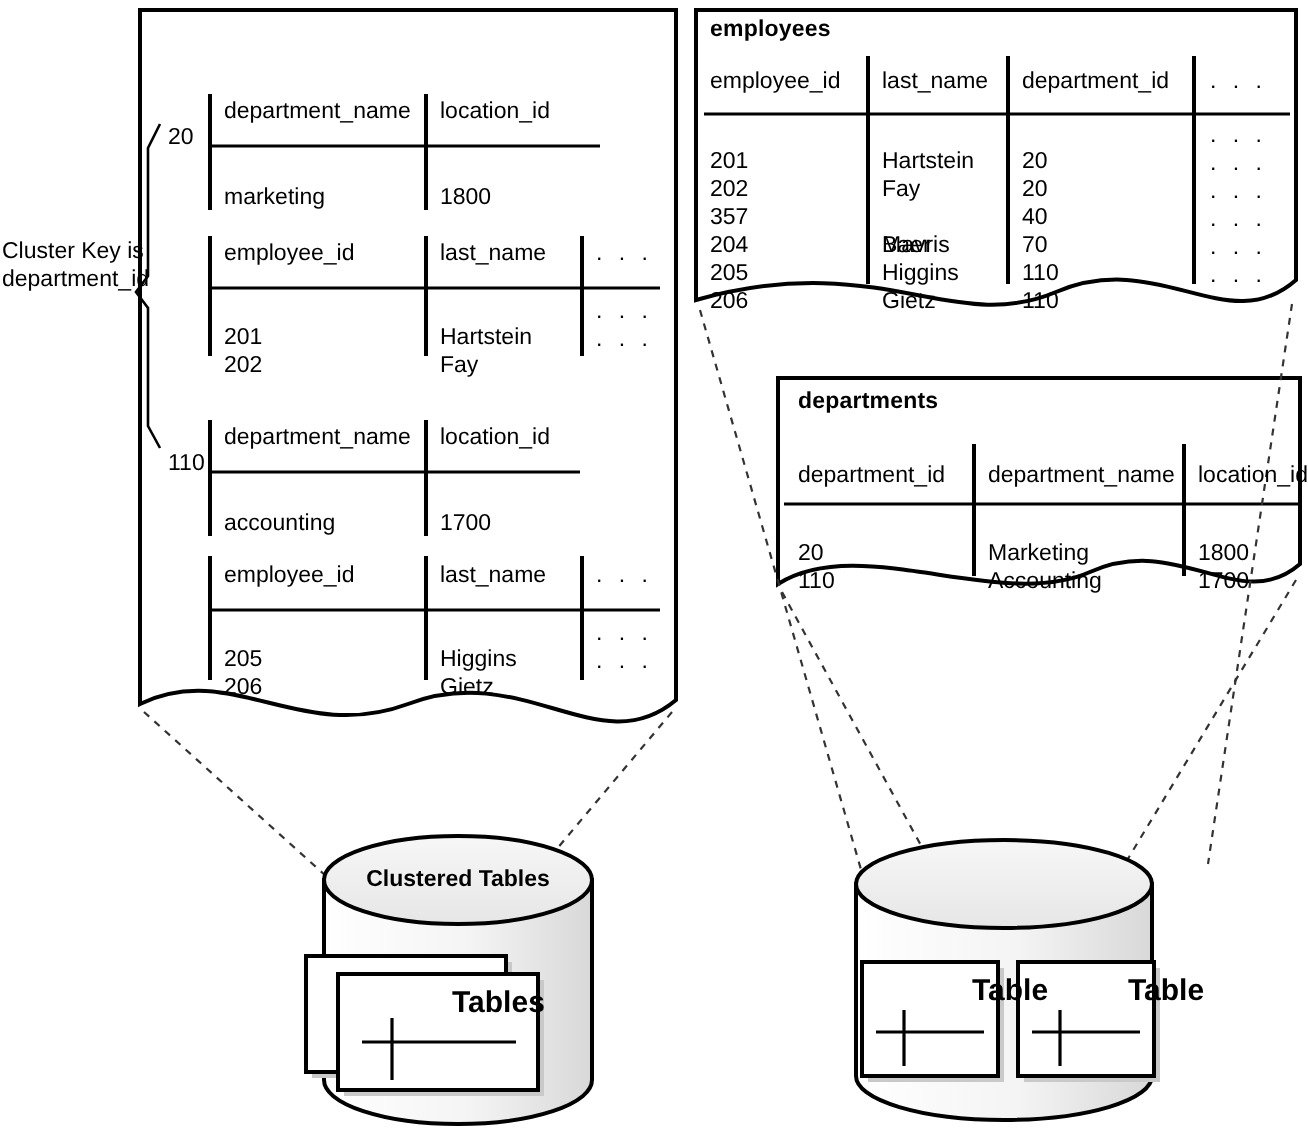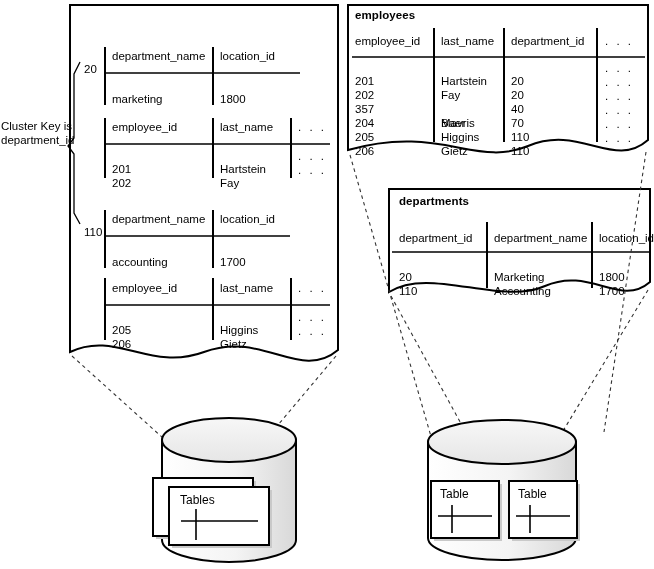--- a/index.html
+++ b/index.html
@@ -6,21 +6,21 @@
   body{width:654px;height:569px;position:relative;overflow:hidden;
        font-family:"Liberation Sans","DejaVu Sans",sans-serif;color:#000;}
   #stage{position:absolute;left:0;top:0;width:654px;height:569px;}
   .svglayer{position:absolute;left:0;top:0;width:654px;height:569px;}
   .abs{position:absolute;}
   .ttl{font-size:11.5px;font-weight:bold;letter-spacing:0.1px;}
   .cell{font-size:11.5px;white-space:nowrap;margin-top:13px;}
   .hdr{font-size:11.5px;white-space:nowrap;}
   .key-label{font-size:11.5px;line-height:13.5px;}
   .cyl-label{font-size:11.5px;font-weight:bold;}
-  .card-label{font-size:12px;font-weight:normal;}
+  .card-label{font-size:15px;font-weight:bold;margin-left:46px;}
   .dots{font-size:11.5px;letter-spacing:2.5px;}
 </style>
 </head>
 <body>
 
 <div id="stage">
 
   <svg class="svglayer" viewBox="0 0 654 569">
     <defs>
       <linearGradient id="cylTop" x1="0" y1="0" x2="0" y2="1">
@@ -197,18 +197,19 @@
   <div class="abs hdr" style="left:599px;top:232px;">location_id</div>
 
   <div class="abs cell" style="left:399px;top:258px;">20</div>
   <div class="abs cell" style="left:494px;top:258px;">Marketing</div>
   <div class="abs cell" style="left:599px;top:258px;">1800</div>
 
   <div class="abs cell" style="left:399px;top:272px;">110</div>
   <div class="abs cell" style="left:494px;top:272px;">Accounting</div>
   <div class="abs cell" style="left:599px;top:272px;">1700</div>
 
+  <div class="abs cyl-label" style="left:162px;top:434px;width:134px;text-align:center;">Clustered Tables</div>
   <div class="abs card-label" style="left:180px;top:493px;">Tables</div>
 
   <div class="abs card-label" style="left:440px;top:487px;">Table</div>
   <div class="abs card-label" style="left:518px;top:487px;">Table</div>
 
 </div>
 
 </body></html>

